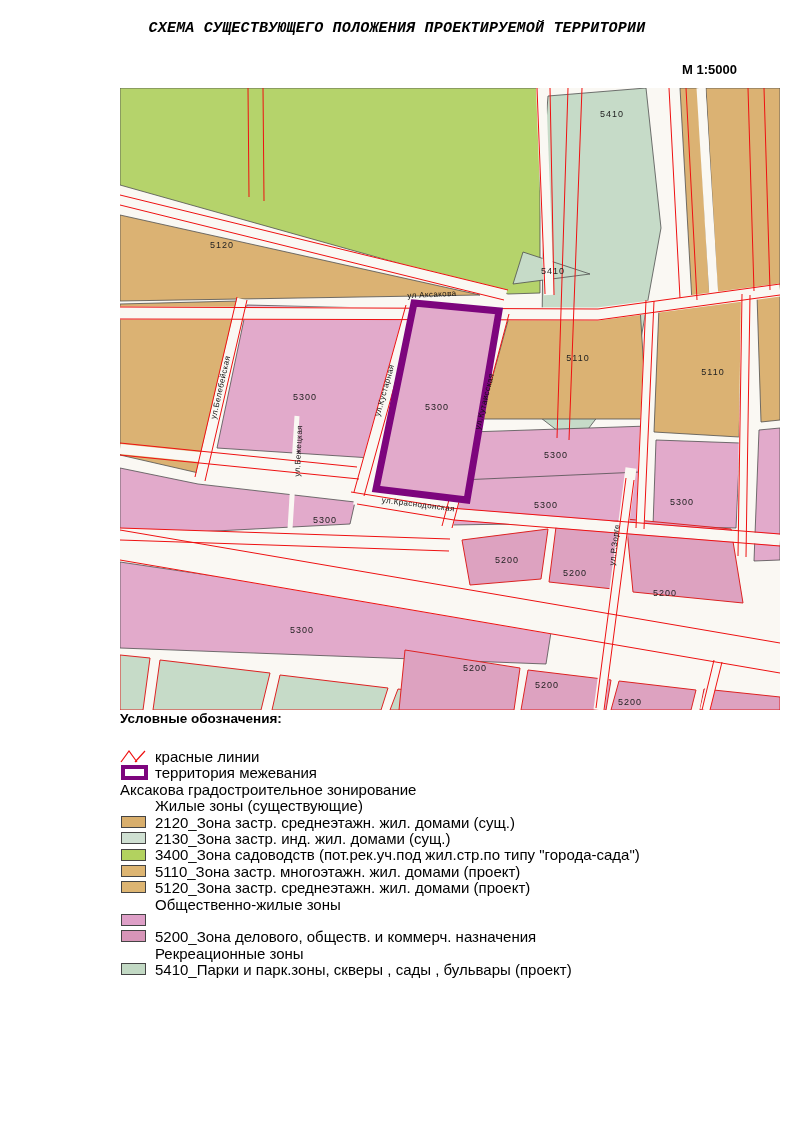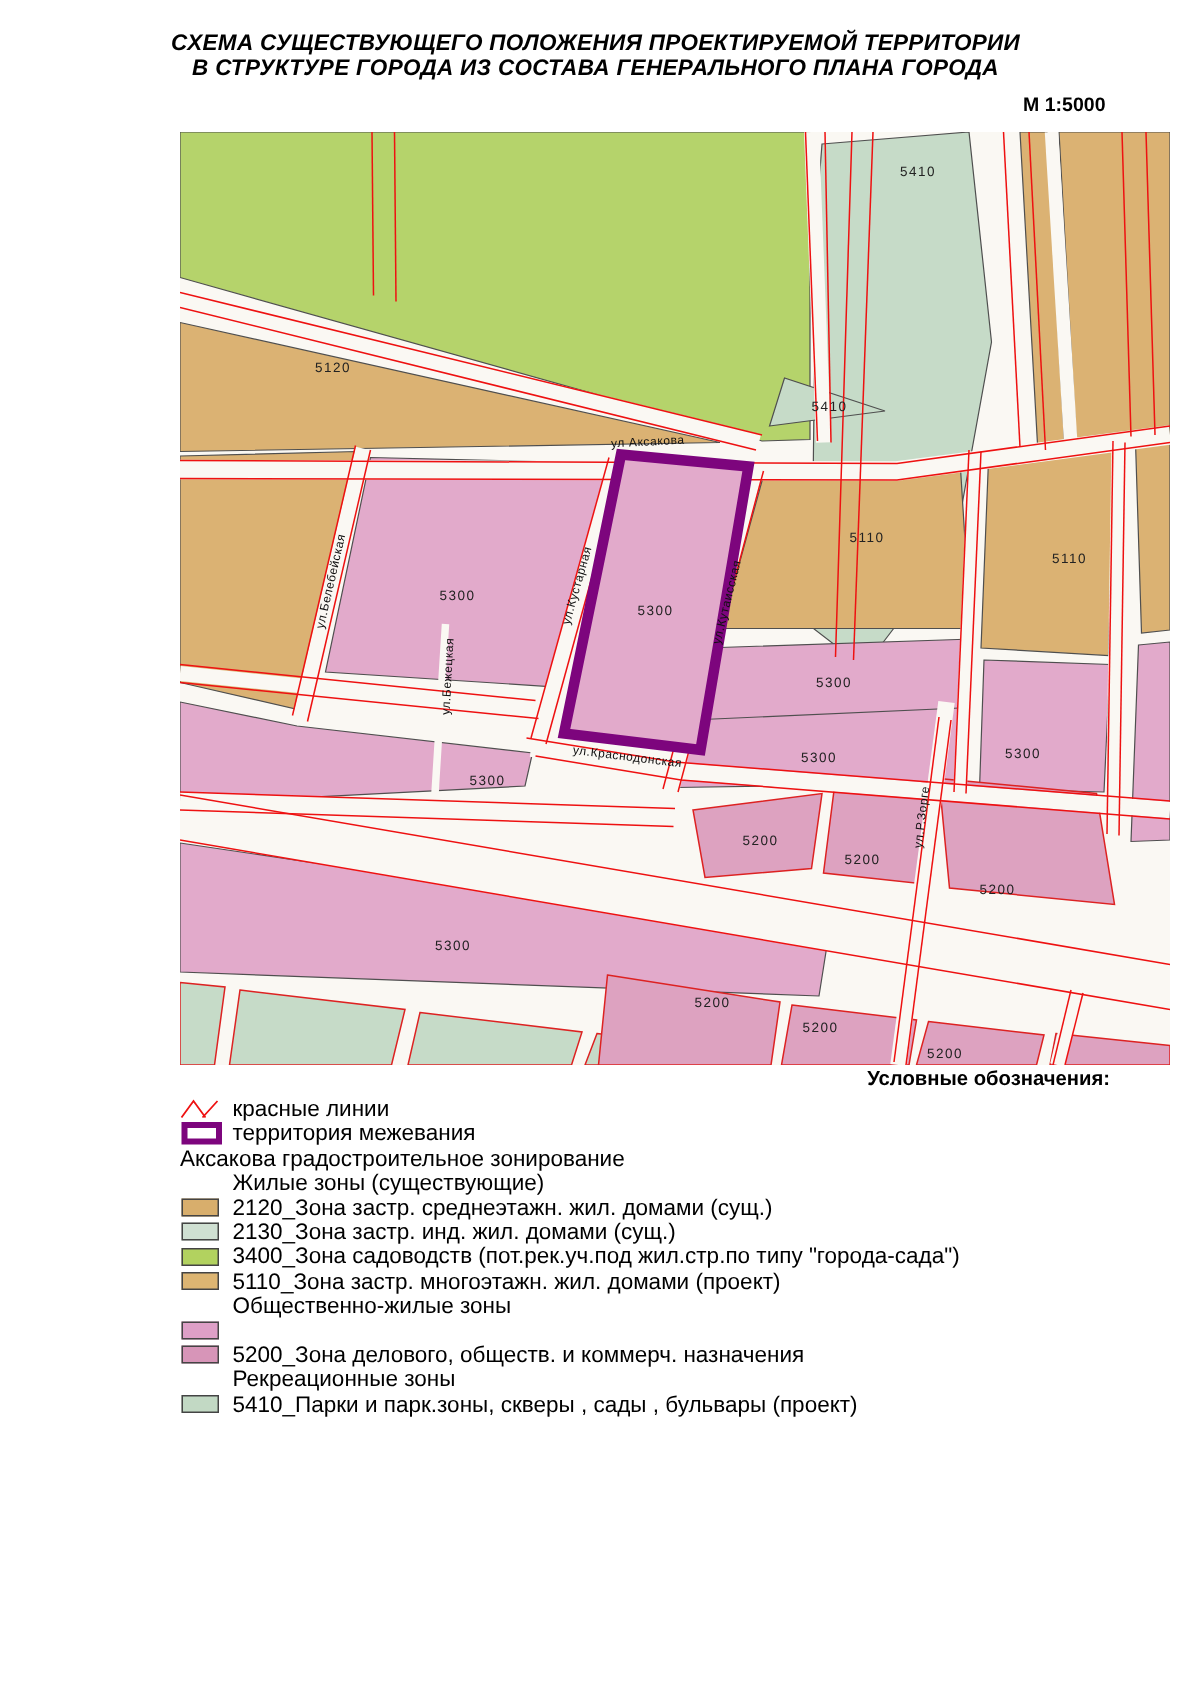--- a/index.html
+++ b/index.html
@@ -1,38 +1,37 @@
 <!DOCTYPE html>
 <html><head>
 <meta charset="utf-8">
 <style>
   html,body{margin:0;padding:0;background:#ffffff;}
   body{width:794px;height:1122px;position:relative;font-family:"Liberation Sans",sans-serif;color:#000;}
   .title-block{position:absolute;top:20px;left:0;width:100%;text-align:center;}
-  .title-line{font-size:15px;font-weight:bold;font-style:italic;letter-spacing:.2px;line-height:17px;}
+  .title-line{font-size:15px;font-weight:bold;font-style:italic;letter-spacing:.2px;line-height:17px;font-family:Liberation Mono, monospace;}
   .scale{position:absolute;top:62px;right:57px;font-size:13px;font-weight:bold;}
   .map-wrap{position:absolute;left:120px;top:88px;width:660px;height:622px;overflow:hidden;}
   svg text{font-family:"Liberation Sans",sans-serif;}
   .zone-label{font-size:9px;fill:#222;letter-spacing:1px;}
   .street-label{font-size:8px;fill:#111;letter-spacing:.4px;}
   .legend{position:absolute;left:120px;top:711px;width:620px;}
-  .legend-heading{font-size:13.5px;font-weight:bold;margin:0 0 5px 0;text-align:right;}
+  .legend-heading{font-size:13.5px;font-weight:bold;margin:0 0 22px 0;}
   .lrow{display:flex;height:16.4px;font-size:15px;}
   .symcell{width:35px;flex:0 0 35px;display:flex;align-items:center;}
   .swatch{width:25px;height:12px;border:1px solid #444;box-sizing:border-box;margin-left:1px;}
   .terr{width:27px;height:15px;border:4.5px solid #7d057d;box-sizing:border-box;background:#fff;margin-left:1px;}
   .sec0{padding-left:0;}
   .sec1{padding-left:35px;}
 </style>
 </head>
 <body>
 
 <div class="title-block">
   <div class="title-line">СХЕМА СУЩЕСТВУЮЩЕГО ПОЛОЖЕНИЯ ПРОЕКТИРУЕМОЙ ТЕРРИТОРИИ</div>
-  <div class="title-line">В СТРУКТУРЕ ГОРОДА ИЗ СОСТАВА ГЕНЕРАЛЬНОГО ПЛАНА ГОРОДА</div>
 </div>
 <div class="scale">М 1:5000</div>
 
 <div class="map-wrap">
 <svg id="map-svg" width="660" height="622" viewBox="0 0 660 622" xmlns="http://www.w3.org/2000/svg">
   <rect x="0" y="0" width="660" height="622" fill="#faf8f3"></rect>
 
   <g stroke="#4f4f4f" stroke-width="0.8">
     <polygon points="0,0 420,0 420,205 388,206 0,97" fill="#b5d36b"></polygon>
     <polygon points="0,127 360,207 0,213" fill="#dbb273"></polygon>
@@ -201,20 +200,26 @@
           <span class="swatch" style="background: rgb(178, 210, 95);"></span>
         </span>
         <span>3400_Зона садоводств (пот.рек.уч.под жил.стр.по типу  "города-сада")</span>
       </div>
       <div class="lrow">
         <span class="symcell">
           <span class="swatch" style="background: rgb(221, 181, 114);"></span>
         </span>
         <span>5110_Зона застр. многоэтажн. жил. домами (проект)</span>
       </div>
+      <div class="lrow">
+        <span class="symcell">
+          <span class="swatch" style="background: rgb(221, 181, 114);"></span>
+        </span>
+        <span>5120_Зона застр. среднеэтажн. жил. домами (проект)</span>
+      </div>
       <div class="lrow sec1">
         <span>Общественно-жилые зоны</span>
       </div>
       <div class="lrow">
         <span class="symcell">
           <span class="swatch" style="background: rgb(222, 159, 199);"></span>
         </span>
       </div>
       <div class="lrow">
         <span class="symcell">

